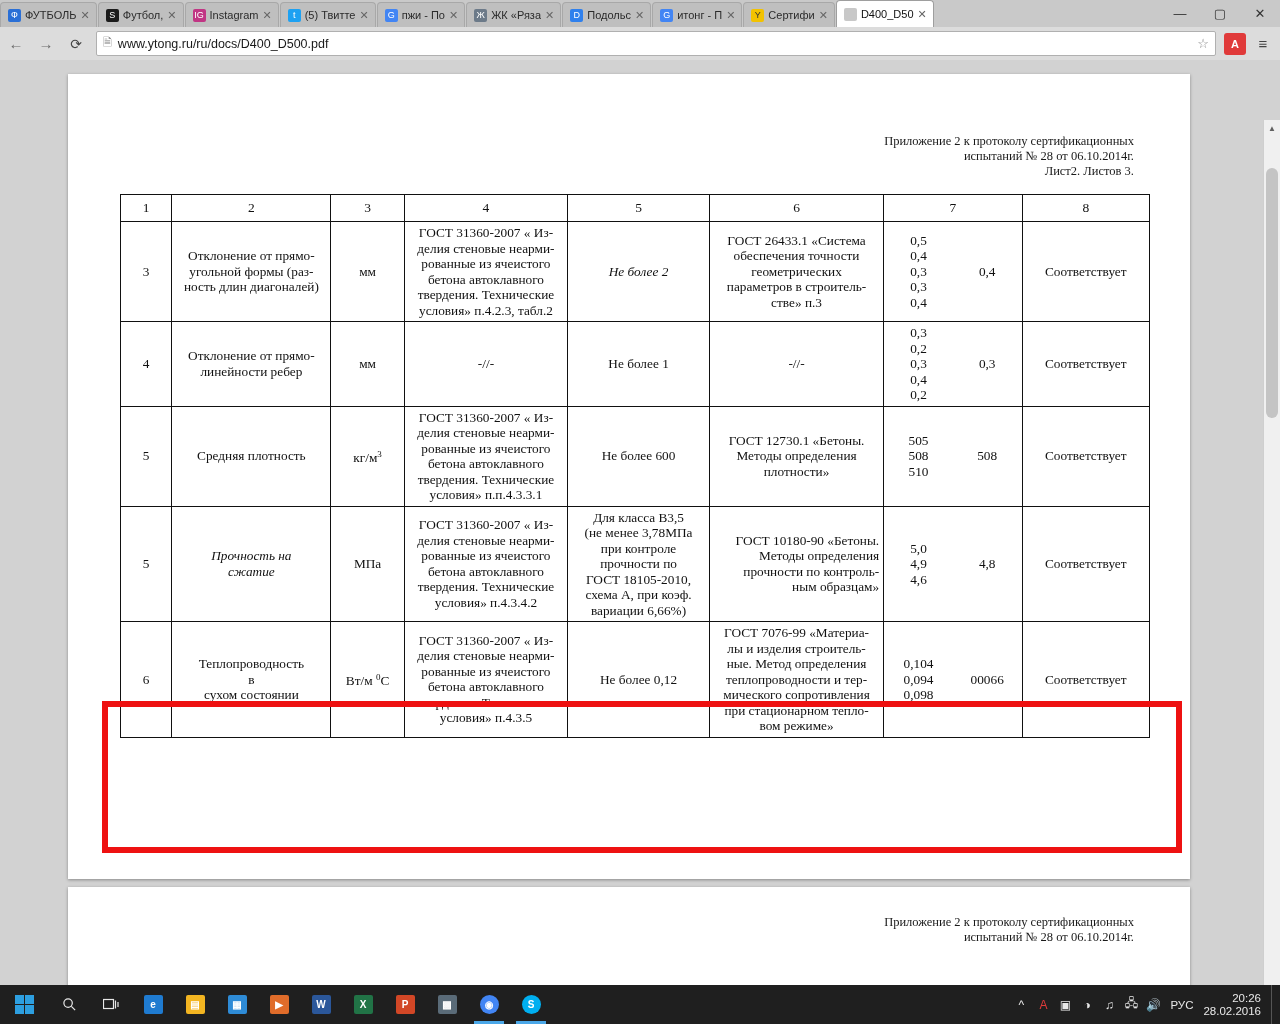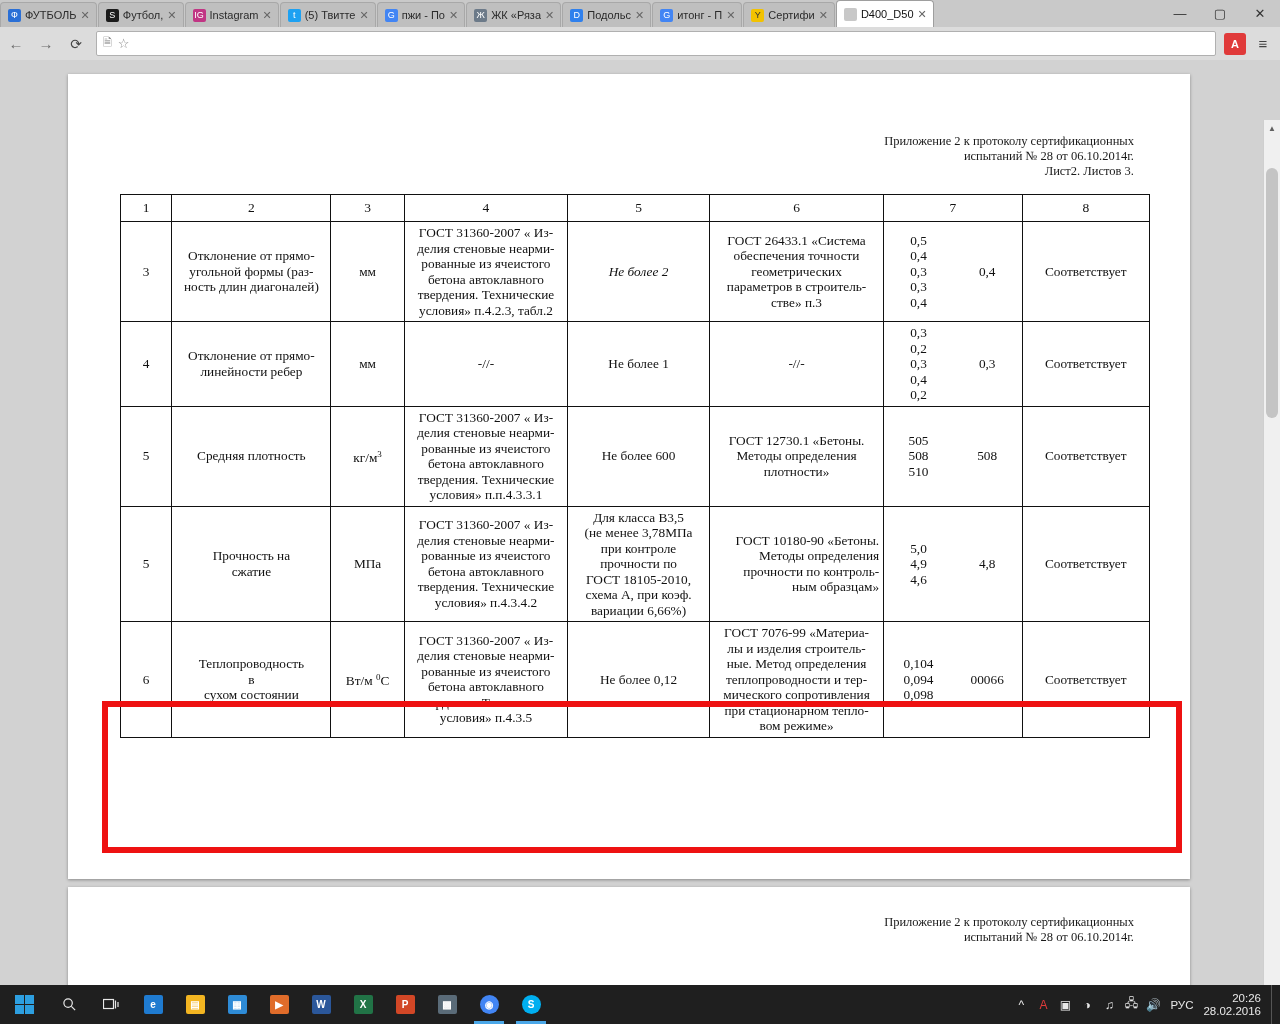--- a/index.html
+++ b/index.html
@@ -263,20 +263,21 @@
         <div class="winbtn close">✕</div>
       </div>
     </div>
 
     <div class="toolbar">
       <div class="navbtn">←</div>
       <div class="navbtn">→</div>
       <div class="navbtn reload">⟳</div>
       <div class="omnibox">
         <span class="lock">🗎</span>
+        <span class="url" title="Введите запрос или URL">www.ytong.ru/ru/docs/D400_D500.pdf</span>
         <span class="star">☆</span>
       </div>
       <div class="ext-icon">A</div>
       <div class="menu-icon">≡</div>
     </div>
   </div>
 
   <div class="viewport">
 
     <div class="pdf-page">
@@ -360,21 +361,21 @@
 плотности»</td>
           <td class="c7a val-list pre" style="white-space: pre-line;">505
 508
 510</td>
           <td class="c7b val-avg">508</td>
           <td class="c8">Соответствует</td>
         </tr>
 
         <tr>
           <td class="c1">5</td>
-          <td class="c2 pre" style="white-space: pre-line;">Прочность на
+          <td class="c2 pre" style="white-space: pre-line; font-style: italic;">Прочность на
 сжатие</td>
           <td class="c3">МПа</td>
           <td class="c4 pre" style="white-space: pre-line;">ГОСТ 31360-2007 « Из-
 делия стеновые неарми-
 рованные из ячеистого
 бетона автоклавного
 твердения. Технические
 условия» п.4.3.4.2</td>
           <td class="c5 pre" style="white-space: pre-line;">Для класса В3,5
 (не менее 3,78МПа

